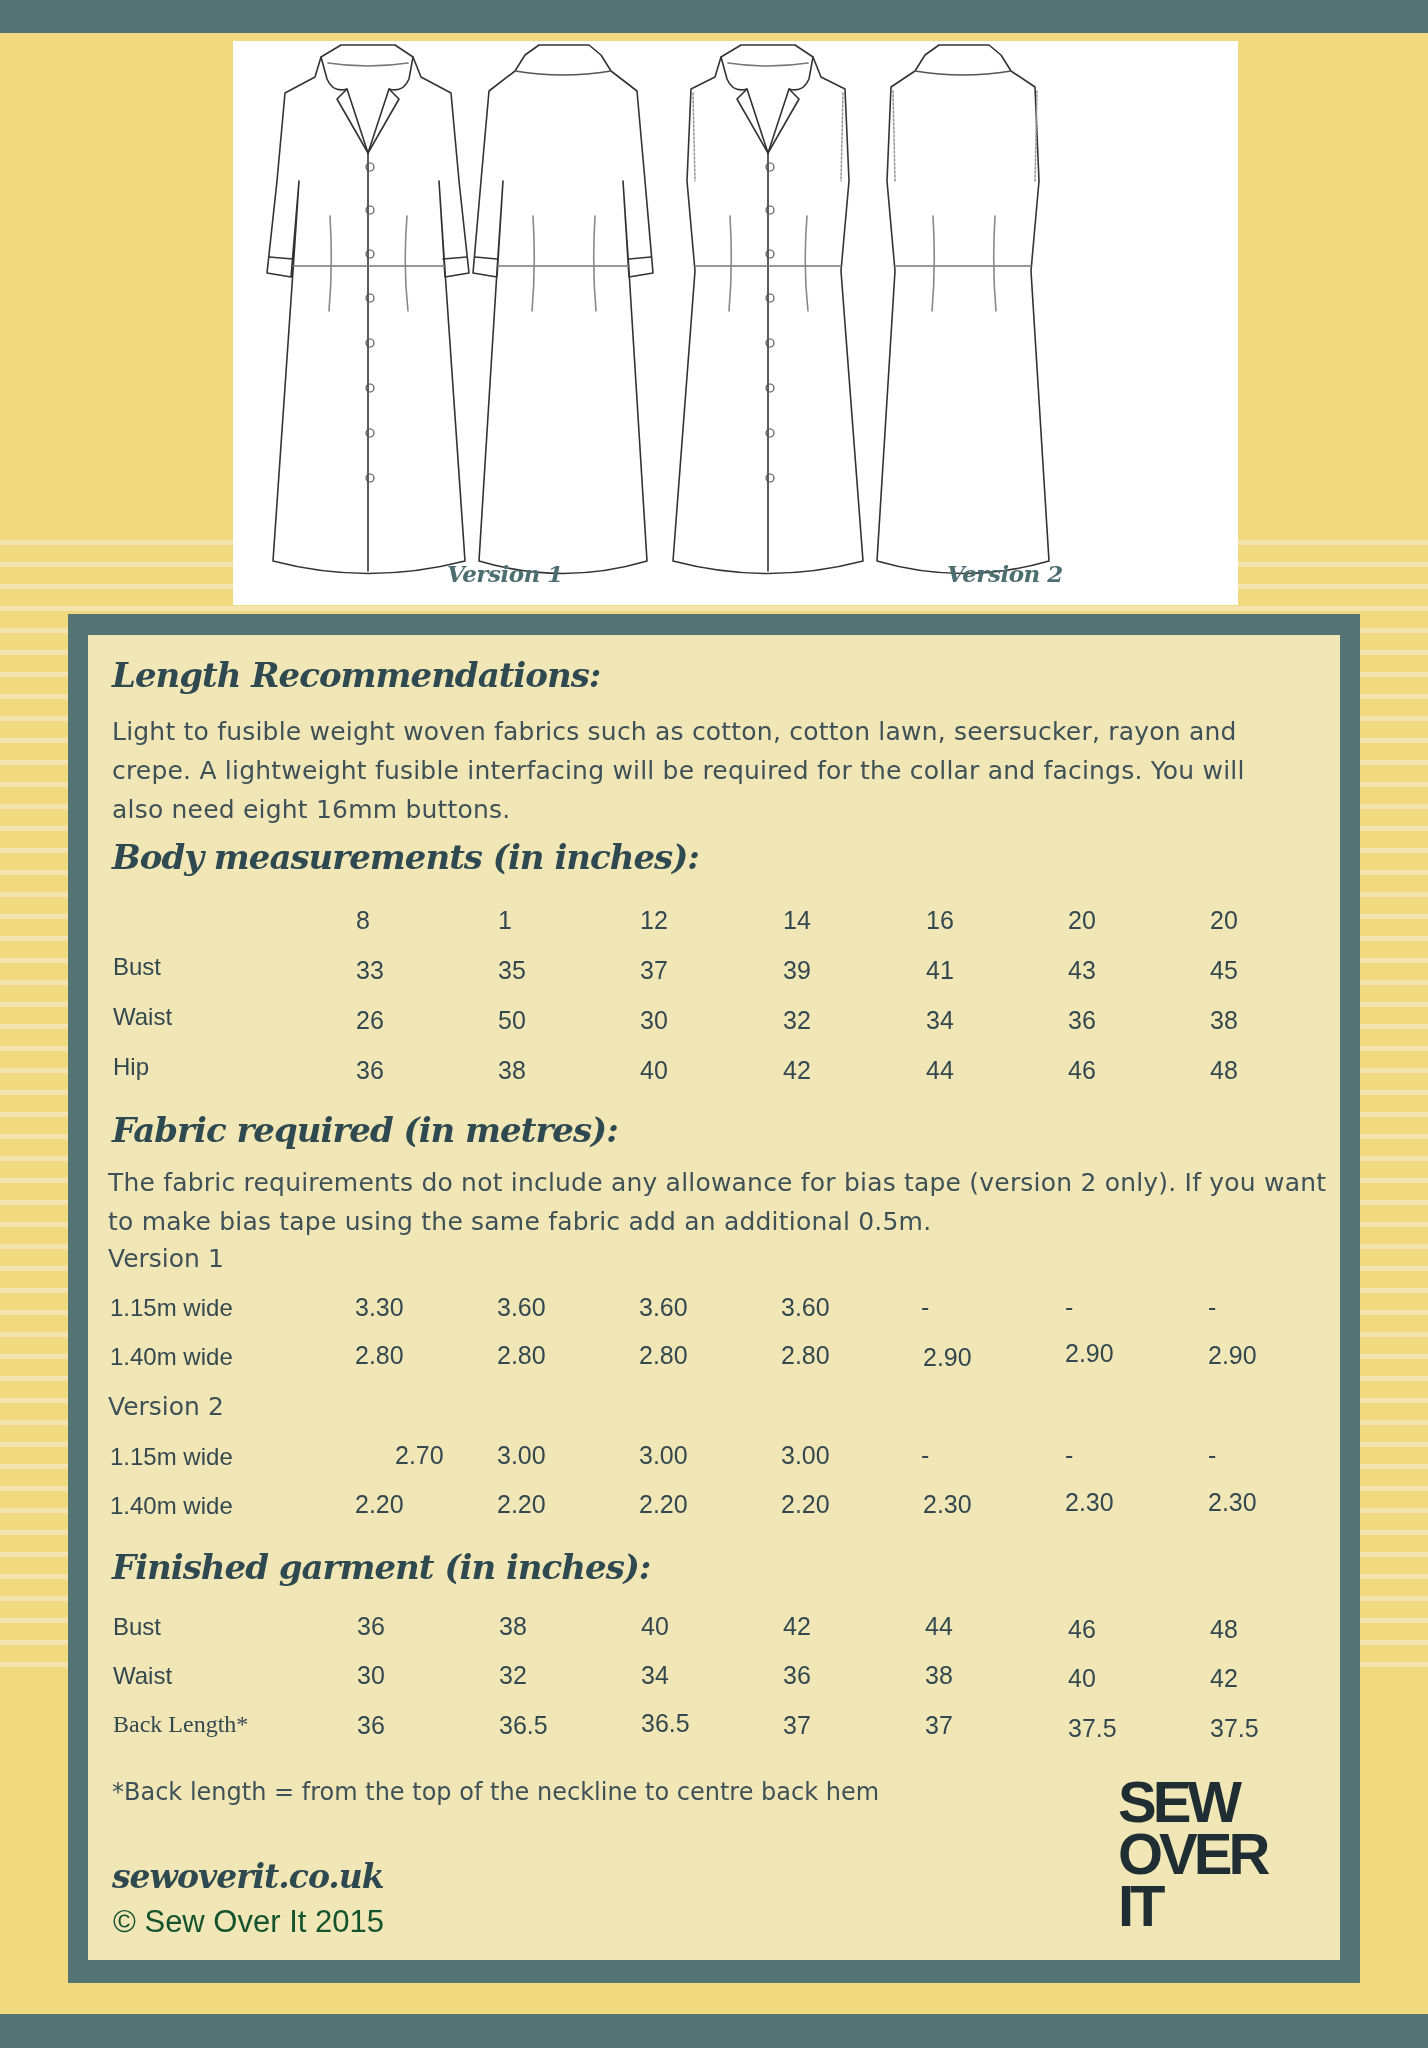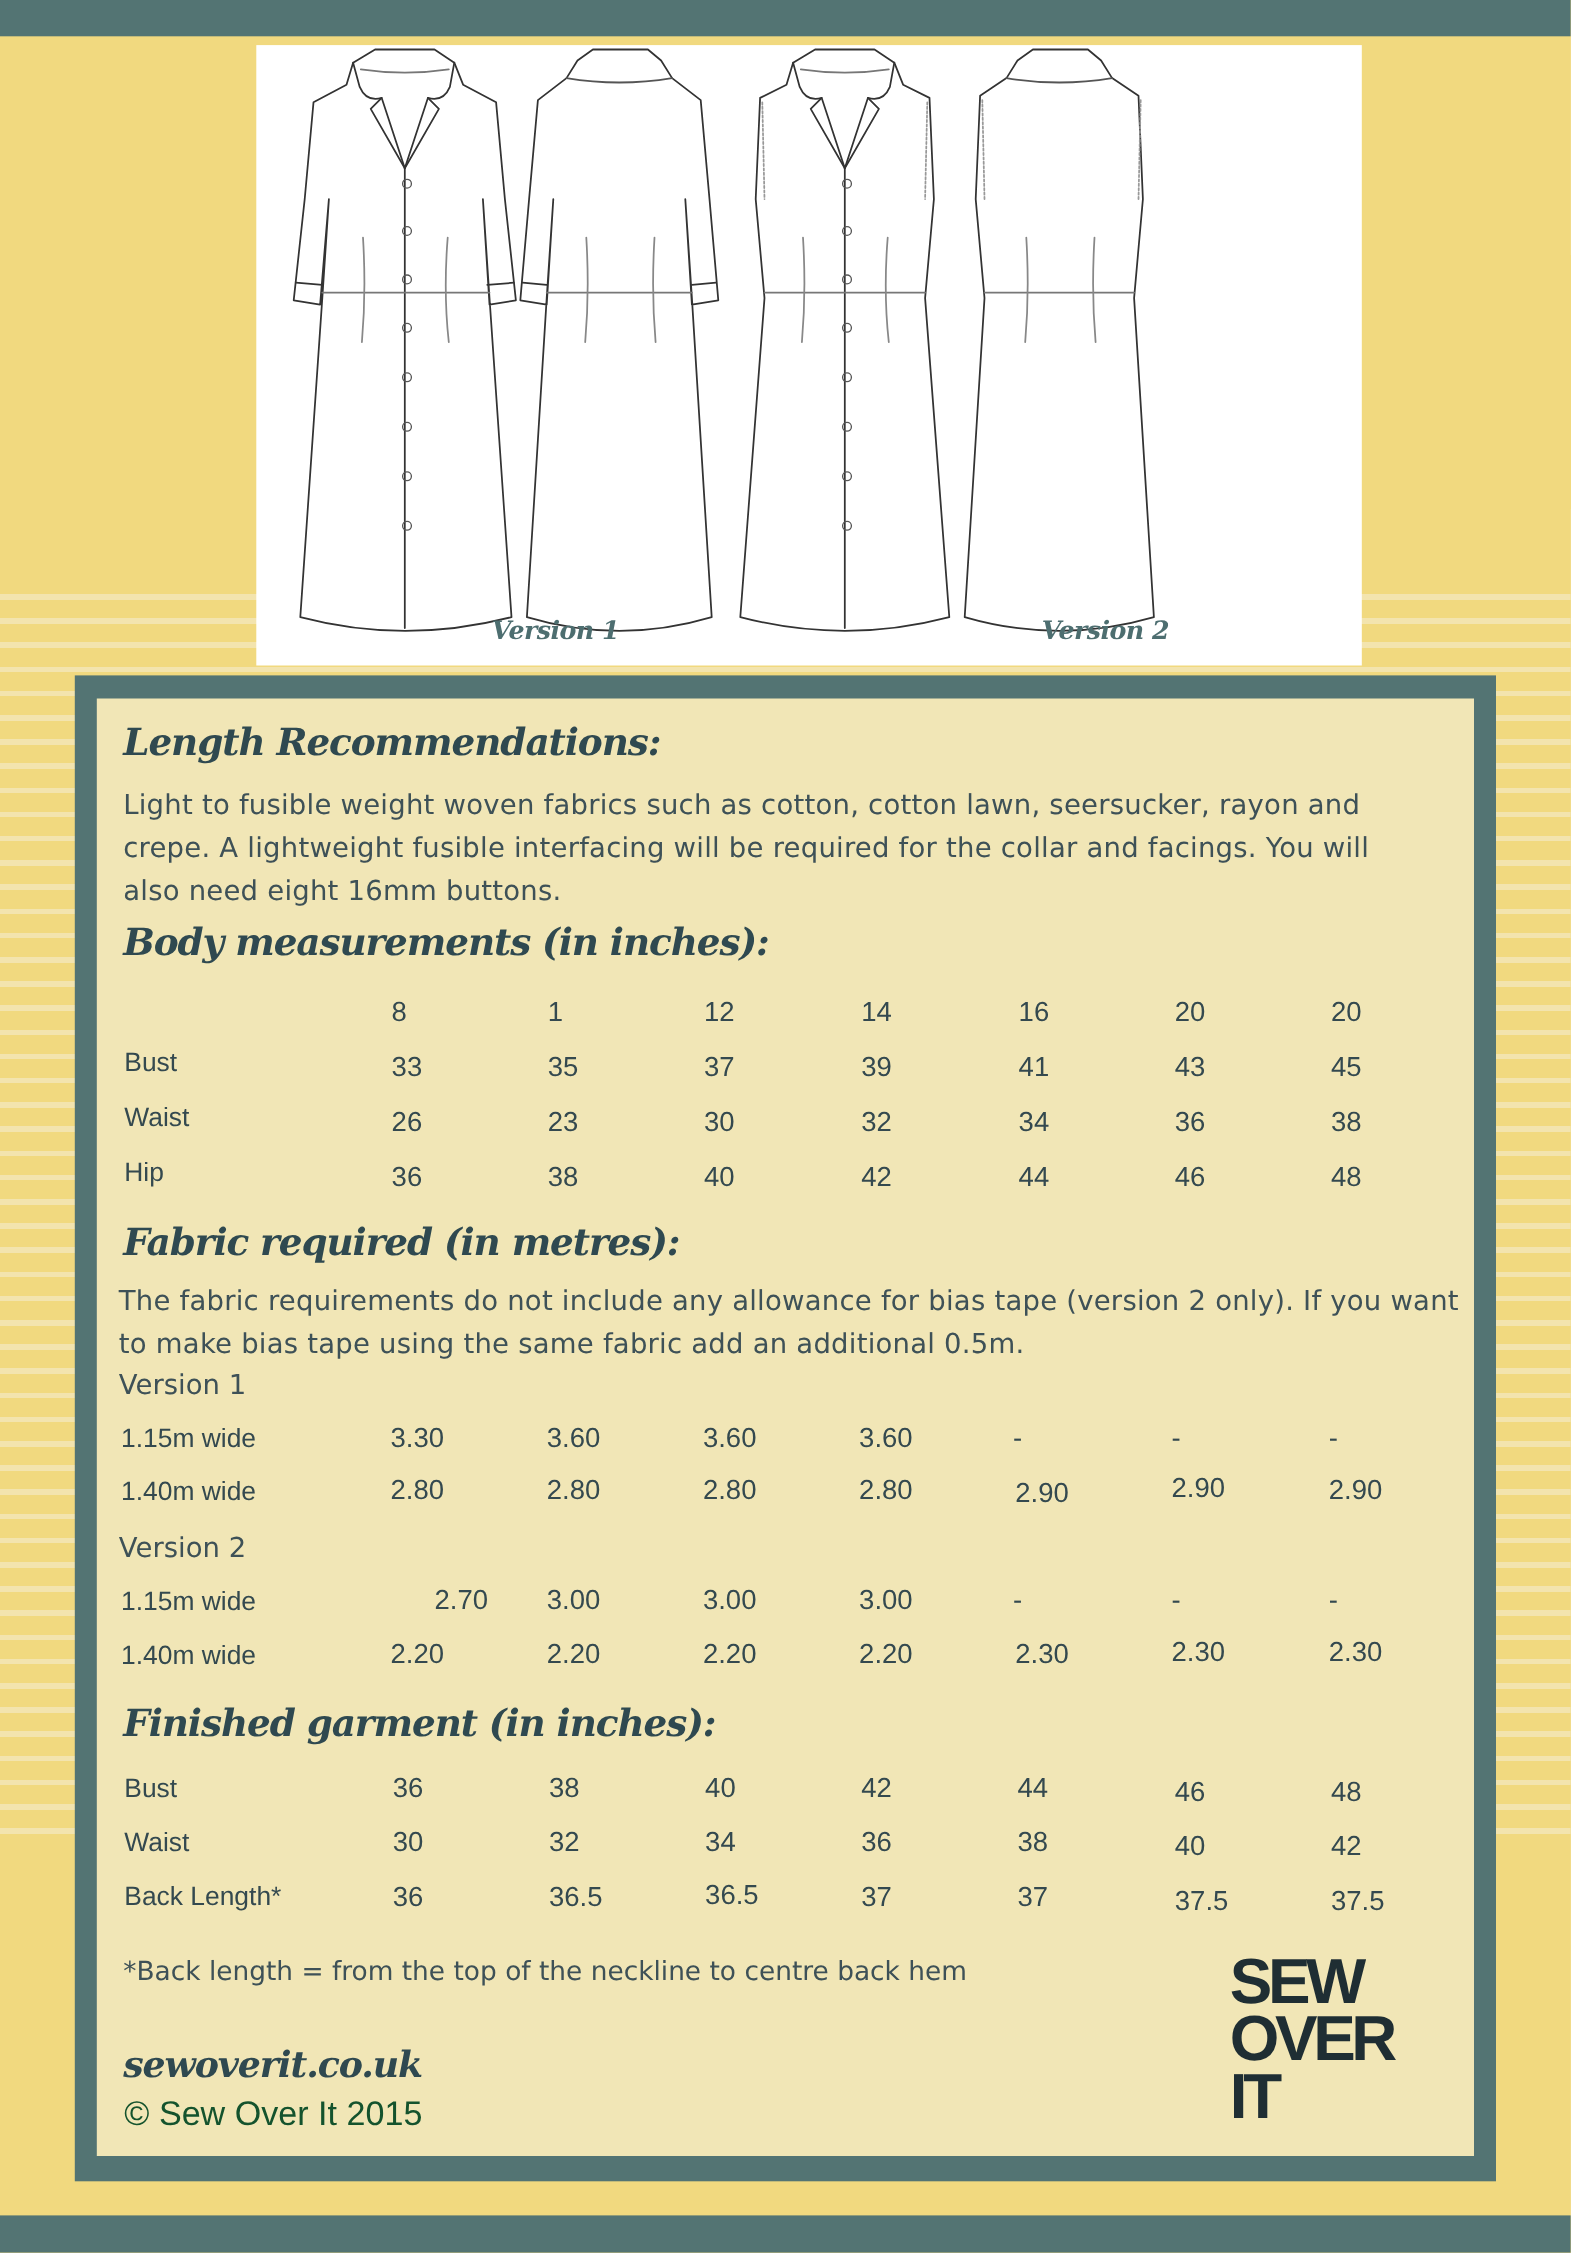--- a/index.html
+++ b/index.html
@@ -175,21 +175,21 @@
     <span class="cell" style="left:498px;top:956px;">35</span>
     <span class="cell" style="left:640px;top:956px;">37</span>
     <span class="cell" style="left:783px;top:956px;">39</span>
     <span class="cell" style="left:926px;top:956px;">41</span>
     <span class="cell" style="left:1068px;top:956px;">43</span>
     <span class="cell" style="left:1210px;top:956px;">45</span>
   </div>
   <div>
     <span class="rowlabel" style="top:1003px;">Waist</span>
     <span class="cell" style="left:356px;top:1006px;">26</span>
-    <span class="cell" style="left:498px;top:1006px;">23</span>
+    <span class="cell" style="left:498px;top:1006px;">50</span>
     <span class="cell" style="left:640px;top:1006px;">30</span>
     <span class="cell" style="left:783px;top:1006px;">32</span>
     <span class="cell" style="left:926px;top:1006px;">34</span>
     <span class="cell" style="left:1068px;top:1006px;">36</span>
     <span class="cell" style="left:1210px;top:1006px;">38</span>
   </div>
   <div>
     <span class="rowlabel" style="top:1053px;">Hip</span>
     <span class="cell" style="left:356px;top:1056px;">36</span>
     <span class="cell" style="left:498px;top:1056px;">38</span>
@@ -270,21 +270,21 @@
     <span class="rowlabel" style="top:1662px;">Waist</span>
     <span class="cell" style="left:357px;top:1661px;">30</span>
     <span class="cell" style="left:499px;top:1661px;">32</span>
     <span class="cell" style="left:641px;top:1661px;">34</span>
     <span class="cell" style="left:783px;top:1661px;">36</span>
     <span class="cell" style="left:925px;top:1661px;">38</span>
     <span class="cell" style="left:1068px;top:1664px;">40</span>
     <span class="cell" style="left:1210px;top:1664px;">42</span>
   </div>
   <div>
-    <span class="rowlabel" style="top:1711px;">Back Length*</span>
+    <span class="rowlabel" style="top:1711px;font-family:Liberation Serif, serif;">Back Length*</span>
     <span class="cell" style="left:357px;top:1711px;">36</span>
     <span class="cell" style="left:499px;top:1711px;">36.5</span>
     <span class="cell" style="left:641px;top:1709px;">36.5</span>
     <span class="cell" style="left:783px;top:1711px;">37</span>
     <span class="cell" style="left:925px;top:1711px;">37</span>
     <span class="cell" style="left:1068px;top:1714px;">37.5</span>
     <span class="cell" style="left:1210px;top:1714px;">37.5</span>
   </div>
 </div>
 <div class="note">*Back length = from the top of the neckline to centre back hem</div>

